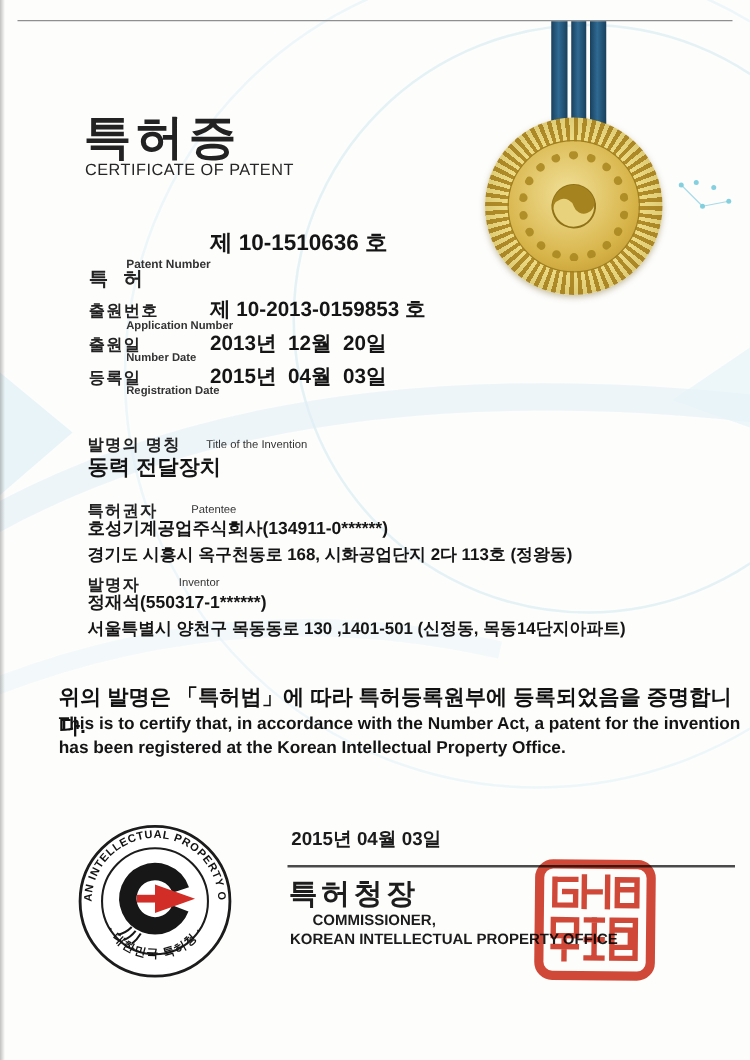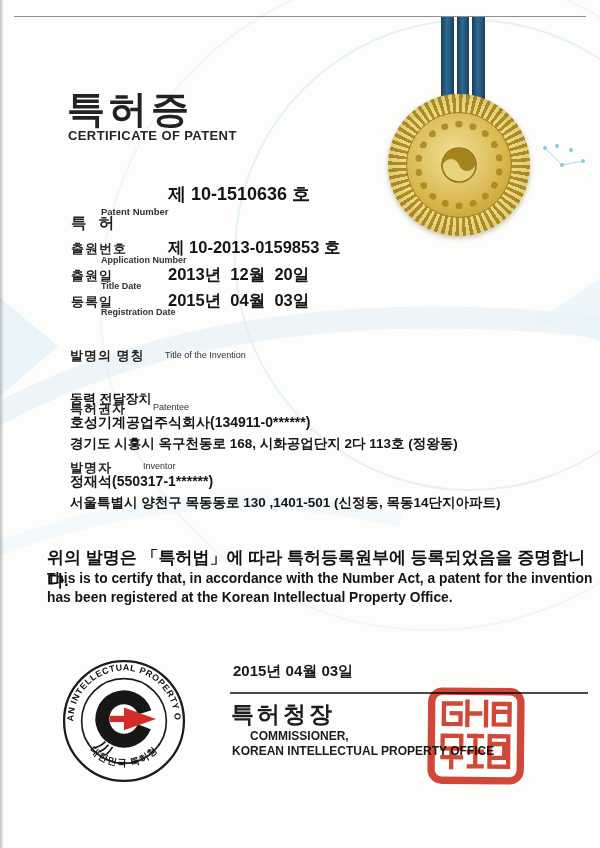--- a/index.html
+++ b/index.html
@@ -51,41 +51,41 @@
     border:7px dotted #a8861f; opacity:.85;
   }
   #medal .taegeuk { position:absolute; left:49px; top:49px; }
 
   
   .lbl-ko { font-weight:700; font-size:13px; color:#222; letter-spacing:1px; }
   .lbl-en { font-weight:700; font-size:9px; color:#333;padding-left:30px; }
   .val    { font-weight:700; white-space:pre; color:#151515; }
 
   #title-ko { left:67px; top:84px; font-size:38px; font-weight:800; letter-spacing:4px; color:#222;text-align:right; }
-  #title-en { left:68px; top:128px; font-size:13px; font-weight:700; letter-spacing:.4px; color:#262626; }
+  #title-en { left:68px; top:128px; font-size:13px; font-weight:400; letter-spacing:.4px; color:#262626; }
 
   #f-patent-ko  { left:71px;  top:185px; font-size:15.5px; letter-spacing:4px; }
   #f-patent-en  { left:71px;  top:206px; font-size:9.5px; }
   #f-patent-val { left:168px; top:182px; font-size:18px; }
 
   #f-app-ko  { left:71px;  top:240px; }
   #f-app-en  { left:71px;  top:255px; }
   #f-app-val { left:168px; top:237px; font-size:16.5px; }
 
   #f-file-ko  { left:71px;  top:267px; }
   #f-file-en  { left:71px;  top:281px; }
   #f-file-val { left:168px; top:264px; font-size:16.5px; }
 
   #f-reg-ko  { left:71px;  top:293px; }
   #f-reg-en  { left:71px;  top:307px; }
   #f-reg-val { left:168px; top:290px; font-size:16.5px; }
 
   #inv-lbl-ko { left:70px;  top:347px;text-align:right; }
   #inv-lbl-en { left:135px; top:350px; }
-  #inv-val    { left:70px;  top:362px; font-size:13px;margin-top:28px; }
+  #inv-val    { left:70px;  top:362px; font-size:17px; }
 
   #pat-lbl-ko { left:70px;  top:400px; }
   #pat-lbl-en { left:123px; top:402px; }
   #pat-name   { left:70px;  top:414px; font-size:14px; }
   #pat-addr   { left:70px;  top:435px; font-size:13.5px; }
 
   #invr-lbl-ko { left:70px;  top:459px; }
   #invr-lbl-en { left:113px; top:461px; }
   #invr-name   { left:70px;  top:473px; font-size:14px; }
   #invr-addr   { left:70px;  top:494px; font-size:13.5px; }
@@ -155,21 +155,21 @@
 
 <div id="f-patent-ko" class="abs lbl-ko" style="font-weight:800;margin-top:28px;">특 허</div>
 <div id="f-patent-en" class="abs lbl-en">Patent Number</div>
 <div id="f-patent-val" class="abs val">제 10-1510636 호</div>
 
 <div id="f-app-ko" class="abs lbl-ko">출원번호</div>
 <div id="f-app-en" class="abs lbl-en">Application Number</div>
 <div id="f-app-val" class="abs val">제 10-2013-0159853 호</div>
 
 <div id="f-file-ko" class="abs lbl-ko">출원일</div>
-<div id="f-file-en" class="abs lbl-en">Title Date</div>
+<div id="f-file-en" class="abs lbl-en">Number Date</div>
 <div id="f-file-val" class="abs val">2013년  12월  20일</div>
 
 <div id="f-reg-ko" class="abs lbl-ko">등록일</div>
 <div id="f-reg-en" class="abs lbl-en">Registration Date</div>
 <div id="f-reg-val" class="abs val">2015년  04월  03일</div>
 
 <div id="inv-lbl-ko" class="abs lbl-ko">발명의 명칭</div>
 <div id="inv-lbl-en" class="abs lbl-en" style="font-weight:400;">Title of the Invention</div>
 <div id="inv-val" class="abs val">동력 전달장치</div>
 

